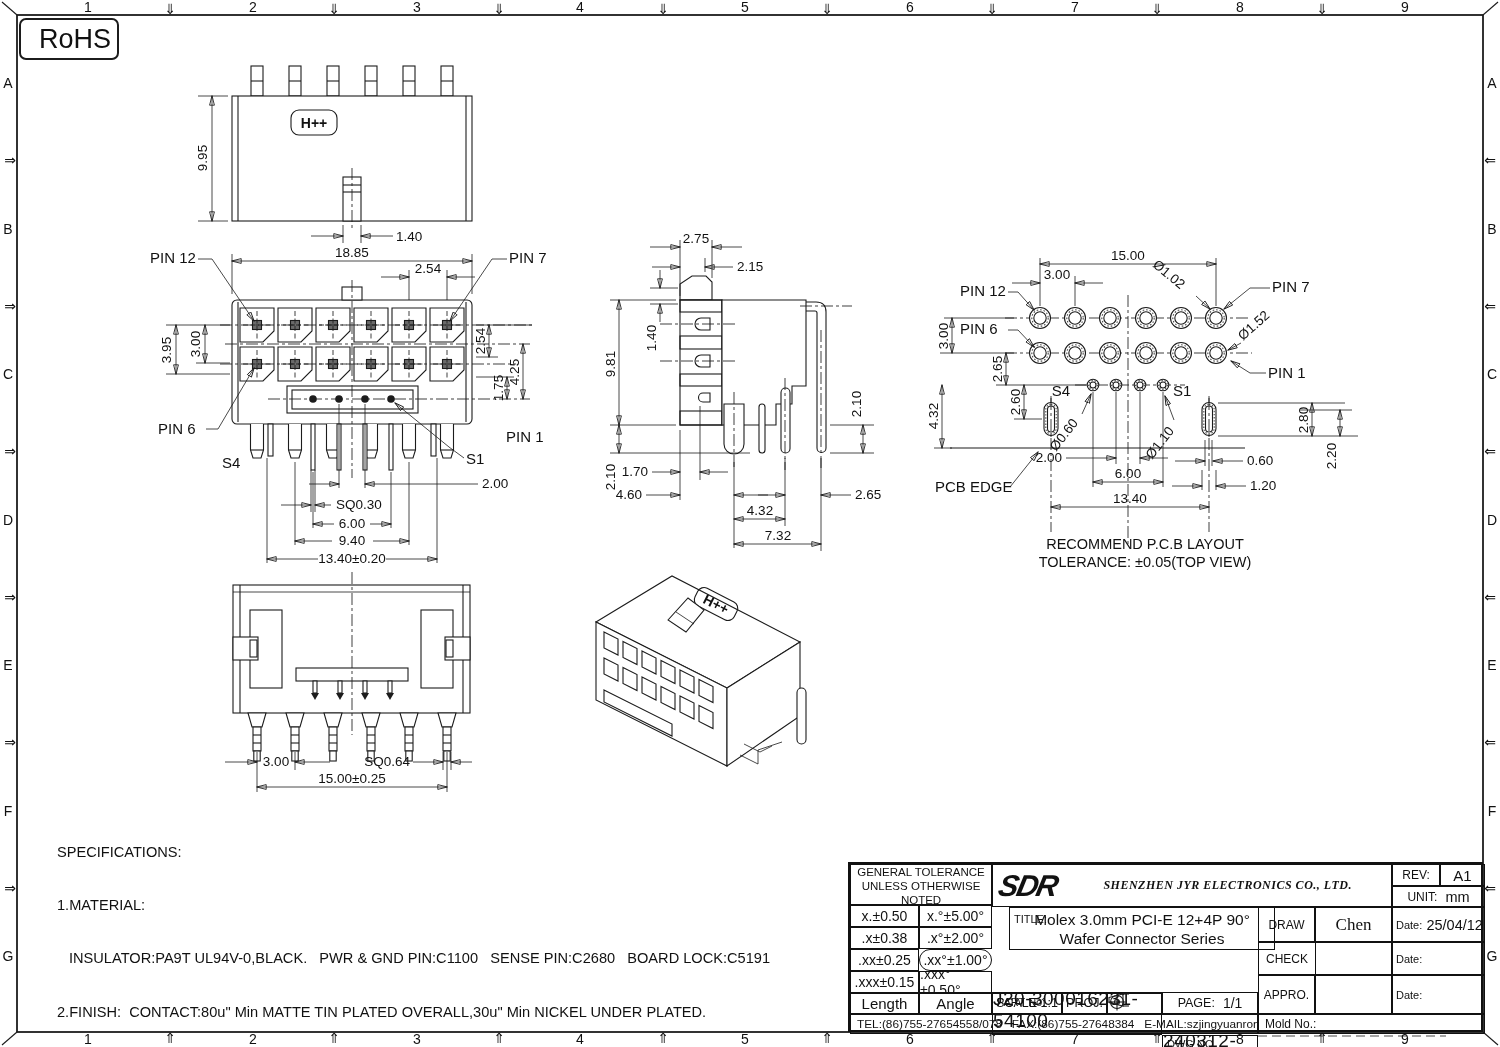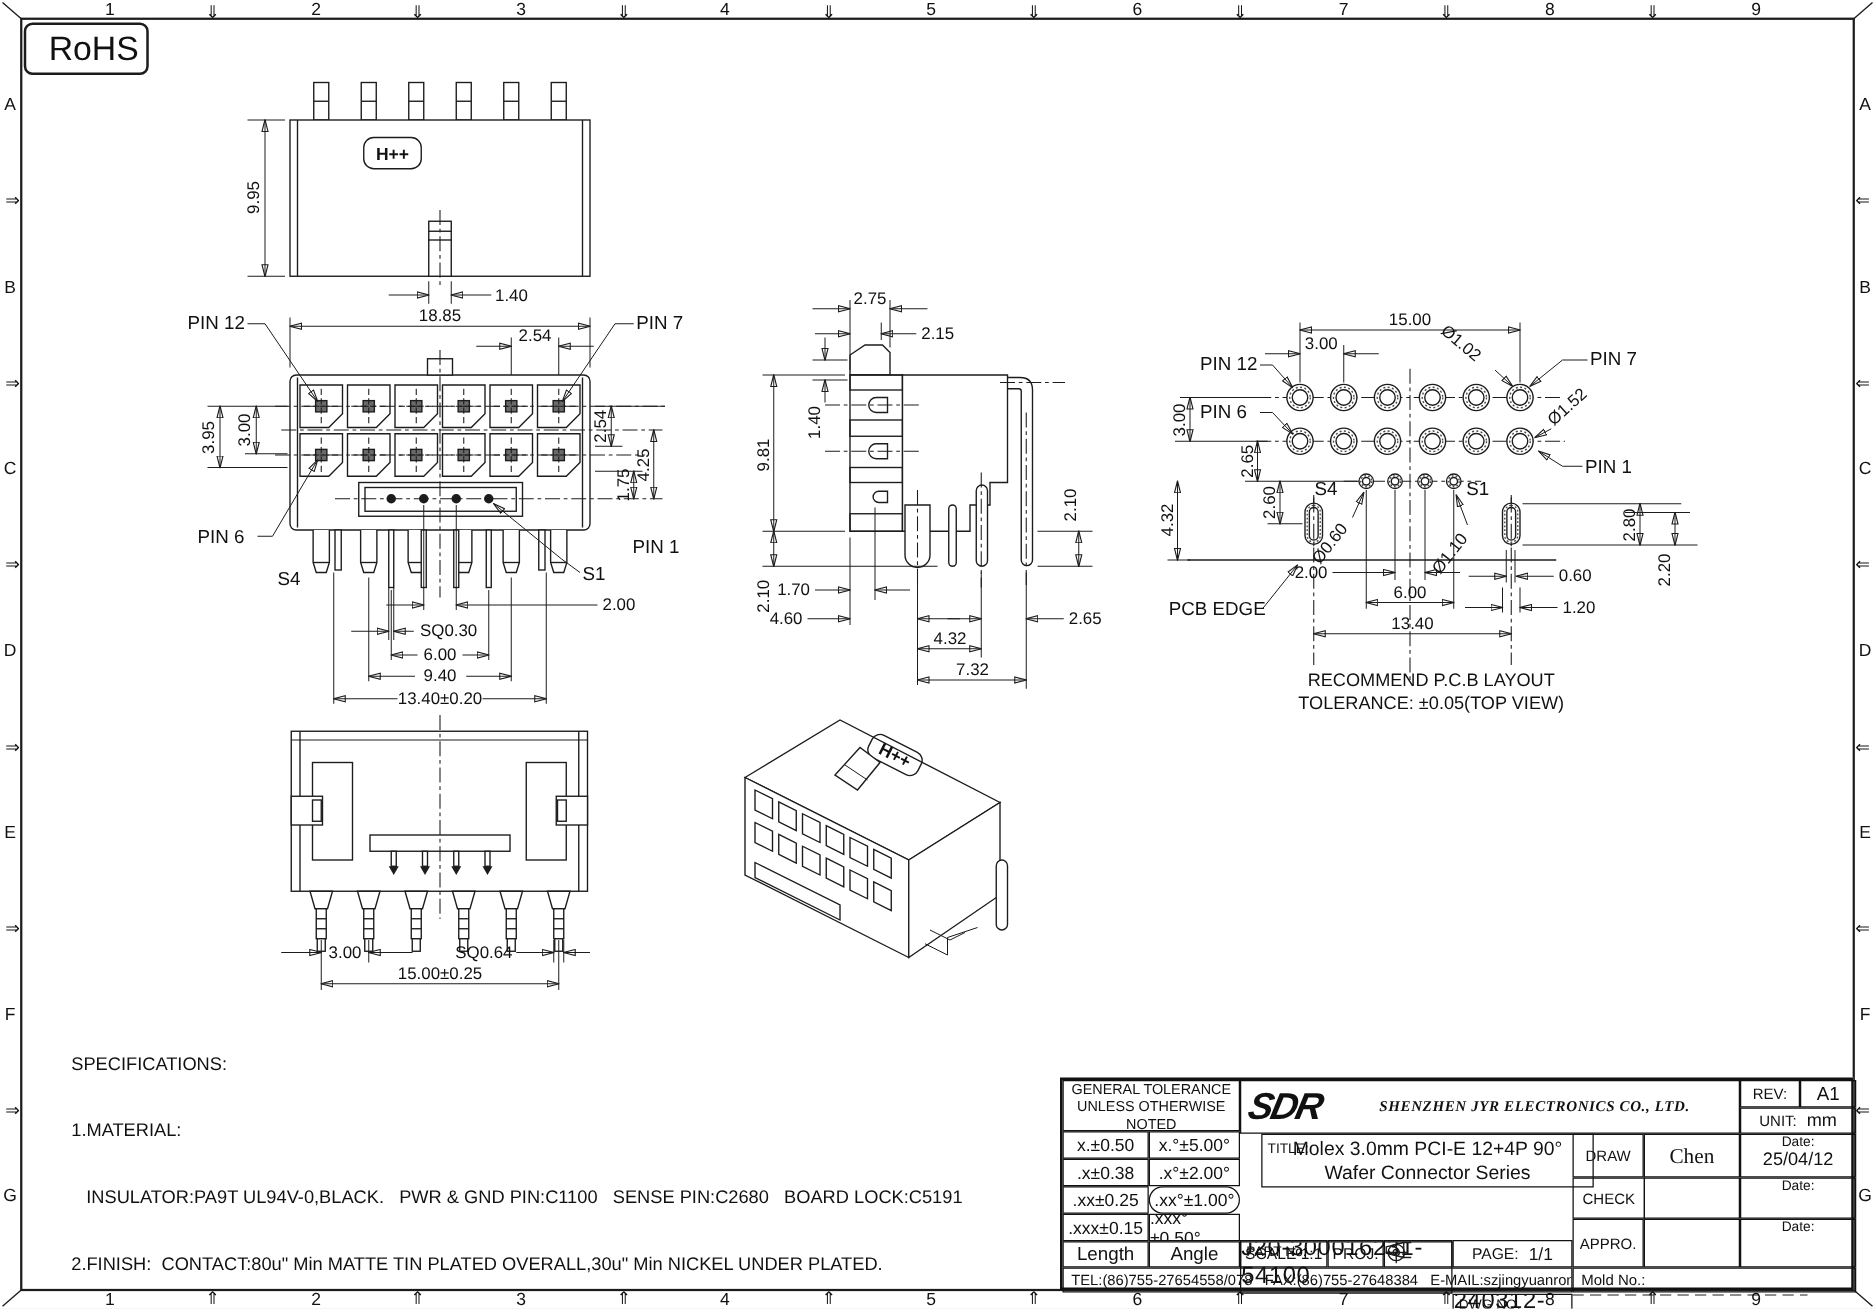--- a/index.html
+++ b/index.html
@@ -34,21 +34,21 @@
   .moldcell{font-size:12px;justify-content:flex-start;padding-left:6px;}
   .company{flex-direction:row;gap:8px;justify-content:flex-start;padding-left:6px;}
   .brand{font-style:italic;font-weight:bold;font-size:30px;letter-spacing:-2px;transform:skewX(-12deg);}
   .cwrap{display:flex;flex-direction:column;align-items:center;flex:1;}
   .cn{font-size:21px;font-weight:bold;letter-spacing:2px;white-space:nowrap;}
   .en{font-family:"Liberation Serif",serif;font-style:italic;font-weight:bold;font-size:12px;letter-spacing:0.5px;white-space:nowrap;}
   .titlecell{flex-direction:column;justify-content:center;position:relative;font-size:15.5px;line-height:19px;margin-left:17px;}
   .corner-lab{position:absolute;left:4px;top:2px;font-size:11px;}
   .bigval{font-size:19px;letter-spacing:0.5px;}
   .partcell,.dwgcell{flex-direction:column;justify-content:flex-end;position:relative;padding-bottom:2px;}
-  .datecell{justify-content:flex-start;flex-direction:column;}
+  .datecell{justify-content:flex-start;}
   .datecell .dl2{font-size:11px;padding:0 3px;}
   .datecell .dv{font-size:14.5px;flex:1;text-align:center;}
   .serif-name{font-family:"Liberation Serif",serif;font-size:17px;}
   .s12{font-size:12.5px;}
 </style>
 </head>
 <body>
 <div class="sheet">
 
 <svg width="1500" height="1047" viewBox="0 0 1500 1047">

